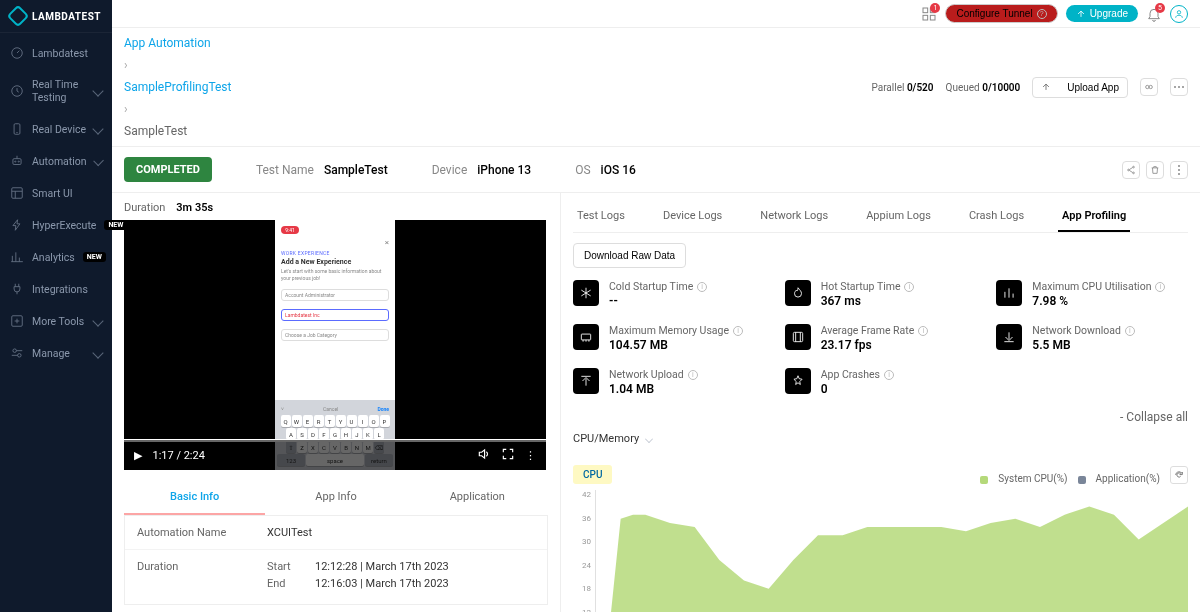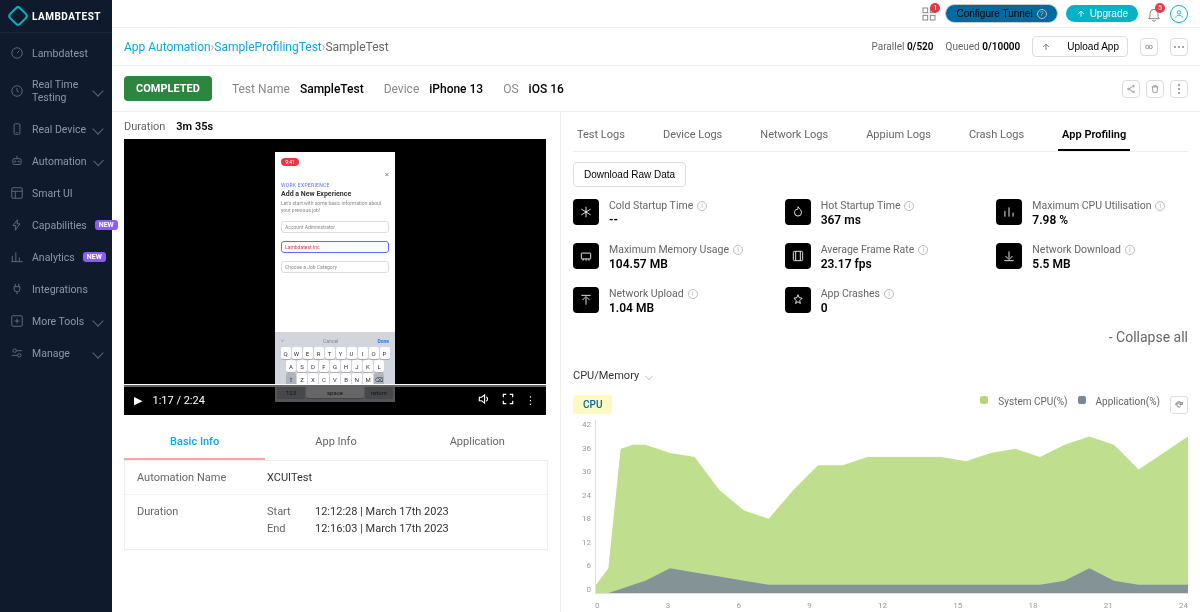--- a/index.html
+++ b/index.html
@@ -10,46 +10,46 @@
   .sidebar { width: 112px; background: #0f1a2c; color: #8b98ac; display: flex; flex-direction: column; font-size: 10.5px; }
   .logo-row { display: flex; align-items: center; gap: 6px; padding: 8px 10px; border-bottom: 1px solid rgba(255,255,255,.05); }
   .logo-mark { width: 16px; height: 16px; border: 2px solid #00b3c7; border-radius: 4px; transform: rotate(45deg); }
   .logo-text { color: #fff; font-weight: 700; font-size: 10px; letter-spacing: .5px; }
   .nav { display: flex; flex-direction: column; padding-top: 4px; }
   .nav-item { display: flex; align-items: center; gap: 8px; padding: 9px 10px; cursor: pointer; position: relative; }
   .nav-icon { width: 14px; height: 14px; display: inline-block; opacity: .7; }
   .nav-icon svg { width: 14px; height: 14px; stroke: #8b98ac; fill: none; stroke-width: 1.5; }
   .nav-label { flex: 1; }
   .chev { width: 8px; height: 8px; border-right: 1.5px solid #8b98ac; border-bottom: 1.5px solid #8b98ac; transform: rotate(45deg); opacity: .6; }
-  .badge-new { background: #8b5cf6; color: #fff; font-size: 7px; padding: 1px 4px; border-radius: 3px; font-weight: 700; }
+  .badge-new { background: #000000; color: #fff; font-size: 7px; padding: 1px 4px; border-radius: 3px; font-weight: 700; }
 
   
   .main { flex: 1; display: flex; flex-direction: column; }
   .topbar { height: 28px; border-bottom: 1px solid #eee; display: flex; align-items: center; justify-content: flex-end; padding: 0 12px; gap: 8px; }
   .top-icon { width: 16px; height: 16px; position: relative; cursor: pointer; }
   .top-icon svg { width: 16px; height: 16px; stroke: #888; fill: none; stroke-width: 1.5; }
   .red-dot { position: absolute; top: -3px; right: -3px; width: 10px; height: 10px; background: #e63946; border-radius: 50%; color: #fff; font-size: 7px; display: flex; align-items: center; justify-content: center; }
-  .btn-tunnel { border: 1px solid #ccc; border-radius: 12px; padding: 3px 10px; font-size: 10px; cursor: pointer; background: #0369a1; display: flex; align-items: center; gap: 4px; }
+  .btn-tunnel { border: 1px solid #ccc; border-radius: 12px; padding: 3px 10px; font-size: 10px; cursor: pointer; background: #b91c1c; display: flex; align-items: center; gap: 4px; }
   .btn-upgrade { background: #00b3c7; color: #fff; border-radius: 12px; padding: 3px 10px; font-size: 10px; cursor: pointer; display: flex; align-items: center; gap: 4px; border: none; }
   .avatar-circle { width: 18px; height: 18px; border: 1.5px solid #00b3c7; border-radius: 50%; display: flex; align-items: center; justify-content: center; }
   .avatar-circle svg { width: 10px; height: 10px; stroke: #00b3c7; fill: none; stroke-width: 2; }
 
   
   .crumb-row { display: flex; align-items: center; justify-content: space-between; padding: 8px 12px; border-bottom: 1px solid #eee; }
-  .crumb { display: flex; align-items: flex-start; font-size: 12px; }
+  .crumb { display: flex; align-items: flex-start; gap: 8px; font-size: 12px; flex-direction: column; }
   .crumb a { color: #0ea5e9; cursor: pointer; }
   .crumb-sep { color: #aaa; }
   .crumb-last { color: #666; }
   .stats-row { display: flex; align-items: center; gap: 12px; font-size: 10px; color: #666; }
   .stat-pair span.num { color: #000; font-weight: 600; }
   .btn-upload { border: 1px solid #ddd; border-radius: 4px; padding: 4px 8px; font-size: 10px; cursor: pointer; background: #fff; display: flex; align-items: center; gap: 16px; }
   .icon-sq { width: 18px; height: 18px; border: 1px solid #ddd; border-radius: 4px; display: flex; align-items: center; justify-content: center; cursor: pointer; }
 
   
-  .summary-row { display: flex; align-items: center; border-bottom: 1px solid #eee; padding: 10px 12px; gap: 20px; }
+  .summary-row { display: flex; align-items: center; border-bottom: 1px solid #eee; padding: 10px 12px; gap: 44px; }
   .status-pill { background: #2e8540; color: #fff; padding: 6px 12px; border-radius: 4px; font-size: 11px; font-weight: 700; }
   .summary-field { display: flex; align-items: center; gap: 10px; font-size: 12px; }
   .summary-field .lbl { color: #888; }
   .summary-field .val { color: #000; font-weight: 500; }
   .summary-actions { margin-left: auto; display: flex; gap: 6px; }
 
   
   .content { display: flex; flex: 1; overflow: hidden; }
   .left { width: 448px; padding: 8px 12px; display: flex; flex-direction: column; }
   .right { flex: 1; border-left: 1px solid #eee; padding: 8px 12px; overflow-y: auto; }
@@ -101,27 +101,27 @@
 
   .metrics-grid { display: grid; grid-template-columns: repeat(3, 1fr); gap: 16px 20px; margin-bottom: 14px; }
   .metric { display: flex; gap: 10px; }
   .metric-icon { width: 26px; height: 26px; background: #000; border-radius: 4px; display: flex; align-items: center; justify-content: center; flex-shrink: 0; }
   .metric-icon svg { width: 14px; height: 14px; stroke: #fff; fill: none; stroke-width: 1.5; }
   .metric-text { display: flex; flex-direction: column; }
   .metric-label { font-size: 10.5px; color: #666; display: flex; align-items: center; gap: 4px; }
   .metric-value { font-size: 12px; color: #000; font-weight: 600; margin-top: 1px; }
   .info-circle { width: 10px; height: 10px; border: 1px solid #bbb; border-radius: 50%; font-size: 7px; color: #bbb; display: inline-flex; align-items: center; justify-content: center; }
 
-  .collapse-link { text-align: right; font-size: 14px; color: #666; cursor: pointer; margin-bottom: 24px; }
-
-  .chart-select { font-size: 11px; color: #333; display: flex; align-items: center; gap: 6px; cursor: pointer; margin-bottom: 13px; }
+  .collapse-link { text-align: right; font-size: 12px; color: #666; cursor: pointer; margin-bottom: 8px; }
+
+  .chart-select { font-size: 11px; color: #333; display: flex; align-items: center; gap: 6px; cursor: pointer; margin-bottom: 20px; }
 
   .chart-header { display: flex; align-items: center; gap: 12px; margin-bottom: 6px; }
   .cpu-pill { background: #fef9c3; padding: 4px 10px; border-radius: 3px; font-size: 10px; color: #0369a1; font-weight: 500; }
-  .legend { margin-left: auto; display: flex; align-items: flex-start; gap: 10px; font-size: 10px; color: #666; }
+  .legend { margin-left: auto; display: flex; align-items: flex-end; gap: 10px; font-size: 10px; color: #666; }
   .leg-sw { width: 8px; height: 8px; border-radius: 2px; display: inline-block; }
   .leg-sys { background: #b5d97a; }
   .leg-app { background: #7a8699; }
   .refresh-btn { width: 18px; height: 18px; border: 1px solid #ddd; border-radius: 3px; display: flex; align-items: center; justify-content: center; cursor: pointer; }
 
   .chart-box { height: 190px; position: relative; padding-left: 22px; padding-bottom: 16px; }
   .y-labels { position: absolute; left: 0; top: 0; bottom: 16px; display: flex; flex-direction: column; justify-content: space-between; font-size: 8px; color: #999; text-align: right; width: 18px; }
   .x-labels { position: absolute; left: 22px; right: 0; bottom: 0; display: flex; justify-content: space-between; font-size: 8px; color: #999; }
   .plot { position: absolute; left: 22px; right: 0; top: 0; bottom: 16px; border-left: 1px solid #e0e0e0; border-bottom: 1px solid #e0e0e0; }
   .plot svg { width: 100%; height: 100%; }
@@ -179,21 +179,21 @@
               <rect x="3" y="3" width="18" height="18" rx="2"></rect>
               <path d="M3 9h18M9 9v12"></path>
             </svg></span>
     <span class="nav-label">Smart UI</span>
 
     </div>
         <div class="nav-item">
           <span class="nav-icon"><svg viewBox="0 0 24 24">
               <path d="M13 3L5 13h5l-1 8 8-11h-5l1-7z"></path>
             </svg></span>
-    <span class="nav-label">Capabilities</span>
+    <span class="nav-label">HyperExecute</span>
     <span class="badge-new">NEW</span>
     </div>
         <div class="nav-item">
           <span class="nav-icon"><svg viewBox="0 0 24 24">
               <path d="M4 20V10M10 20V4M16 20v-7M22 20H2"></path>
             </svg></span>
     <span class="nav-label">Analytics</span>
     <span class="badge-new">NEW</span>
     </div>
         <div class="nav-item">

